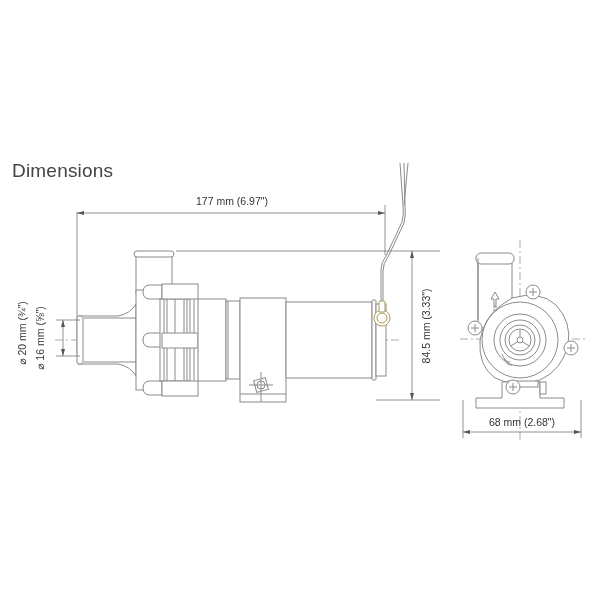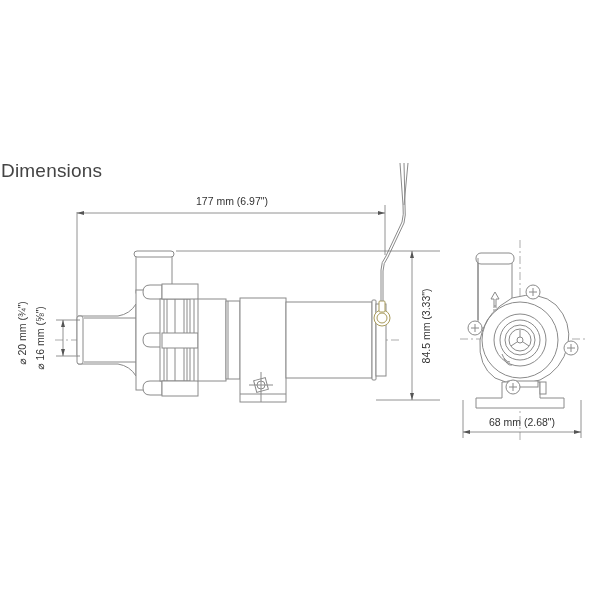--- a/index.html
+++ b/index.html
@@ -1,17 +1,17 @@
 <!DOCTYPE html>
 <html><head>
   <meta charset="utf-8">
   <style>
     html, body { margin: 0; padding: 0; background: #ffffff; }
     body { width: 600px; height: 600px; position: relative; overflow: hidden; font-family: "Liberation Sans", sans-serif; }
-    .title { position: absolute; left: 1px; top: 160px; font-size: 19px; color: #444444; font-weight: normal; letter-spacing: 0.2px; }
+    .title { position: absolute; left: 12px; top: 160px; font-size: 19px; color: #444444; font-weight: normal; letter-spacing: 0.2px; }
     svg { position: absolute; left: 0; top: 0; }
     .dim-text { font-family: "Liberation Sans", sans-serif; font-size: 10.5px; fill: #333333; }
     .ln { stroke: #8a8a8a; stroke-width: 1; fill: none; }
     .lnw { stroke: #8a8a8a; stroke-width: 1; fill: #ffffff; }
     .dimln { stroke: #777777; stroke-width: 0.8; fill: none; }
     .center { stroke: #8a8a8a; stroke-width: 0.7; fill: none; stroke-dasharray: 8 3 2 3; }
     .wire { stroke: #8a8a8a; stroke-width: 1; fill: none; }
     .gold { stroke: #a89a5a; stroke-width: 1; fill: #ffffff; }
     .arrow { fill: #555555; }
   </style>

